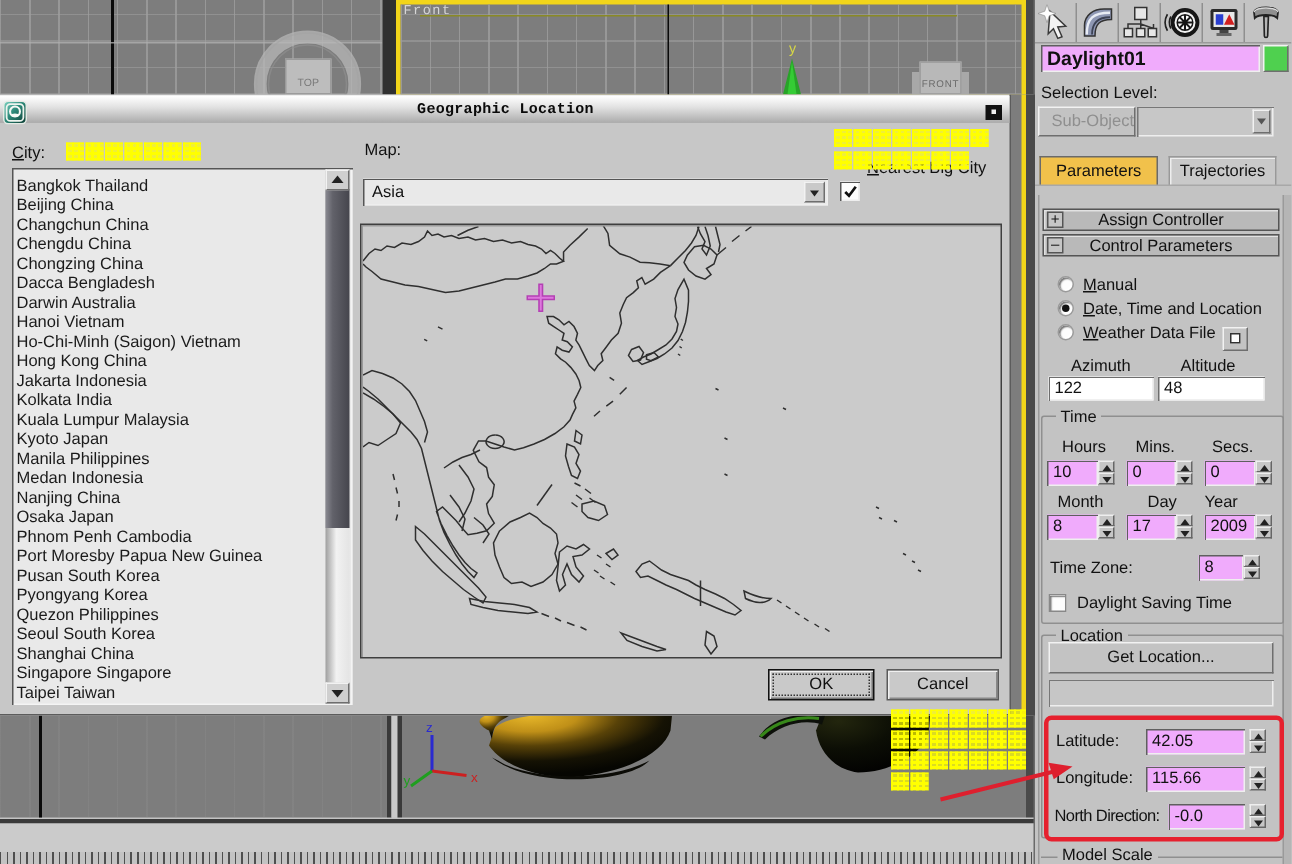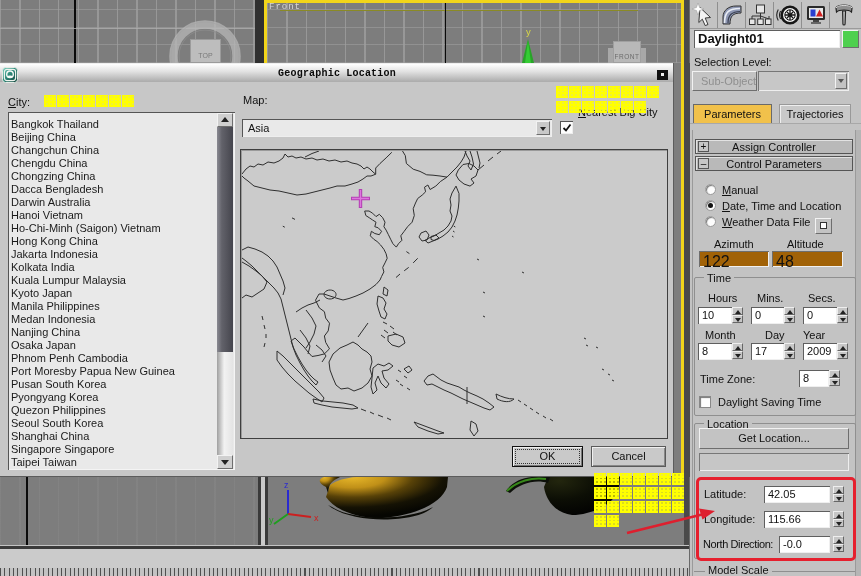--- a/index.html
+++ b/index.html
@@ -11,22 +11,22 @@
 .t11{font-size:11px;color:#111;line-height:13px}
 .cnrow{line-height:14px;white-space:nowrap}
 .cn{display:inline-block;width:11.5px;height:12px;margin-right:1.5px;vertical-align:top;
  background:repeating-linear-gradient(0deg,#ffff00 0 2px,rgba(255,255,0,.45) 2px 3.6px),repeating-linear-gradient(90deg,#ffff00 0 1.6px,rgba(255,255,0,.5) 1.6px 4px);}
 .spin{width:11px}
 .spin .up,.spin .dn{position:absolute;left:0;width:11px;height:8px;background:#c6c6c6;border-top:1px solid #eee;border-left:1px solid #eee;border-right:1px solid #666;border-bottom:1px solid #666;box-sizing:border-box}
 .spin .up{top:0}.spin .dn{top:8px}
 .spin i{position:absolute;left:2px;width:0;height:0;border-left:3px solid transparent;border-right:3px solid transparent}
 .spin .up i{top:2px;border-bottom:4px solid #222}
 .spin .dn i{top:2px;border-top:4px solid #222}
-.wfield{background:#ffffff;box-shadow:inset 1px 1px 0 #5f5f5f,inset -1px -1px 0 #efefef;font-size:11px;color:#111;padding:2px 0 0 4px;box-sizing:border-box}
-.gfield{background:#a16207;box-shadow:inset 1px 1px 0 #6e6e6e,inset -1px -1px 0 #f0f0f0;font-size:16px;color:#111;padding:2px 0 0 4px;box-sizing:border-box}
+.wfield{background:#f0abfc;box-shadow:inset 1px 1px 0 #5f5f5f,inset -1px -1px 0 #efefef;font-size:11px;color:#111;padding:2px 0 0 4px;box-sizing:border-box}
+.gfield{background:#ffffff;box-shadow:inset 1px 1px 0 #6e6e6e,inset -1px -1px 0 #f0f0f0;font-size:11px;color:#111;padding:2px 0 0 4px;box-sizing:border-box}
 .radio{width:11px;height:11px;border-radius:50%;background:#fdfdfd;box-shadow:inset 1px 1px 1px #777,inset -1px -1px 1px #fff;border:1px solid #9a9a9a;box-sizing:border-box}
 .rlabel{font-size:11px;color:#111}
 .grp{border:1px solid #8f8f8f;border-radius:2px}
 .grplab{position:absolute;top:-6px;left:9px;background:#c3c3c3;padding:0 3px;font-size:11px;color:#111}
 </style></head>
 <body>
 
 <div class="abs vp grid" id="vptl" style="left:0;top:0;width:255px;height:63px"></div>
 <div class="abs" style="left:74px;top:0;width:2px;height:63px;background:#0a0a0a"></div>
 <div class="abs" style="left:0;top:28px;width:255px;height:1px;background:rgba(175,175,175,.8)"></div>

